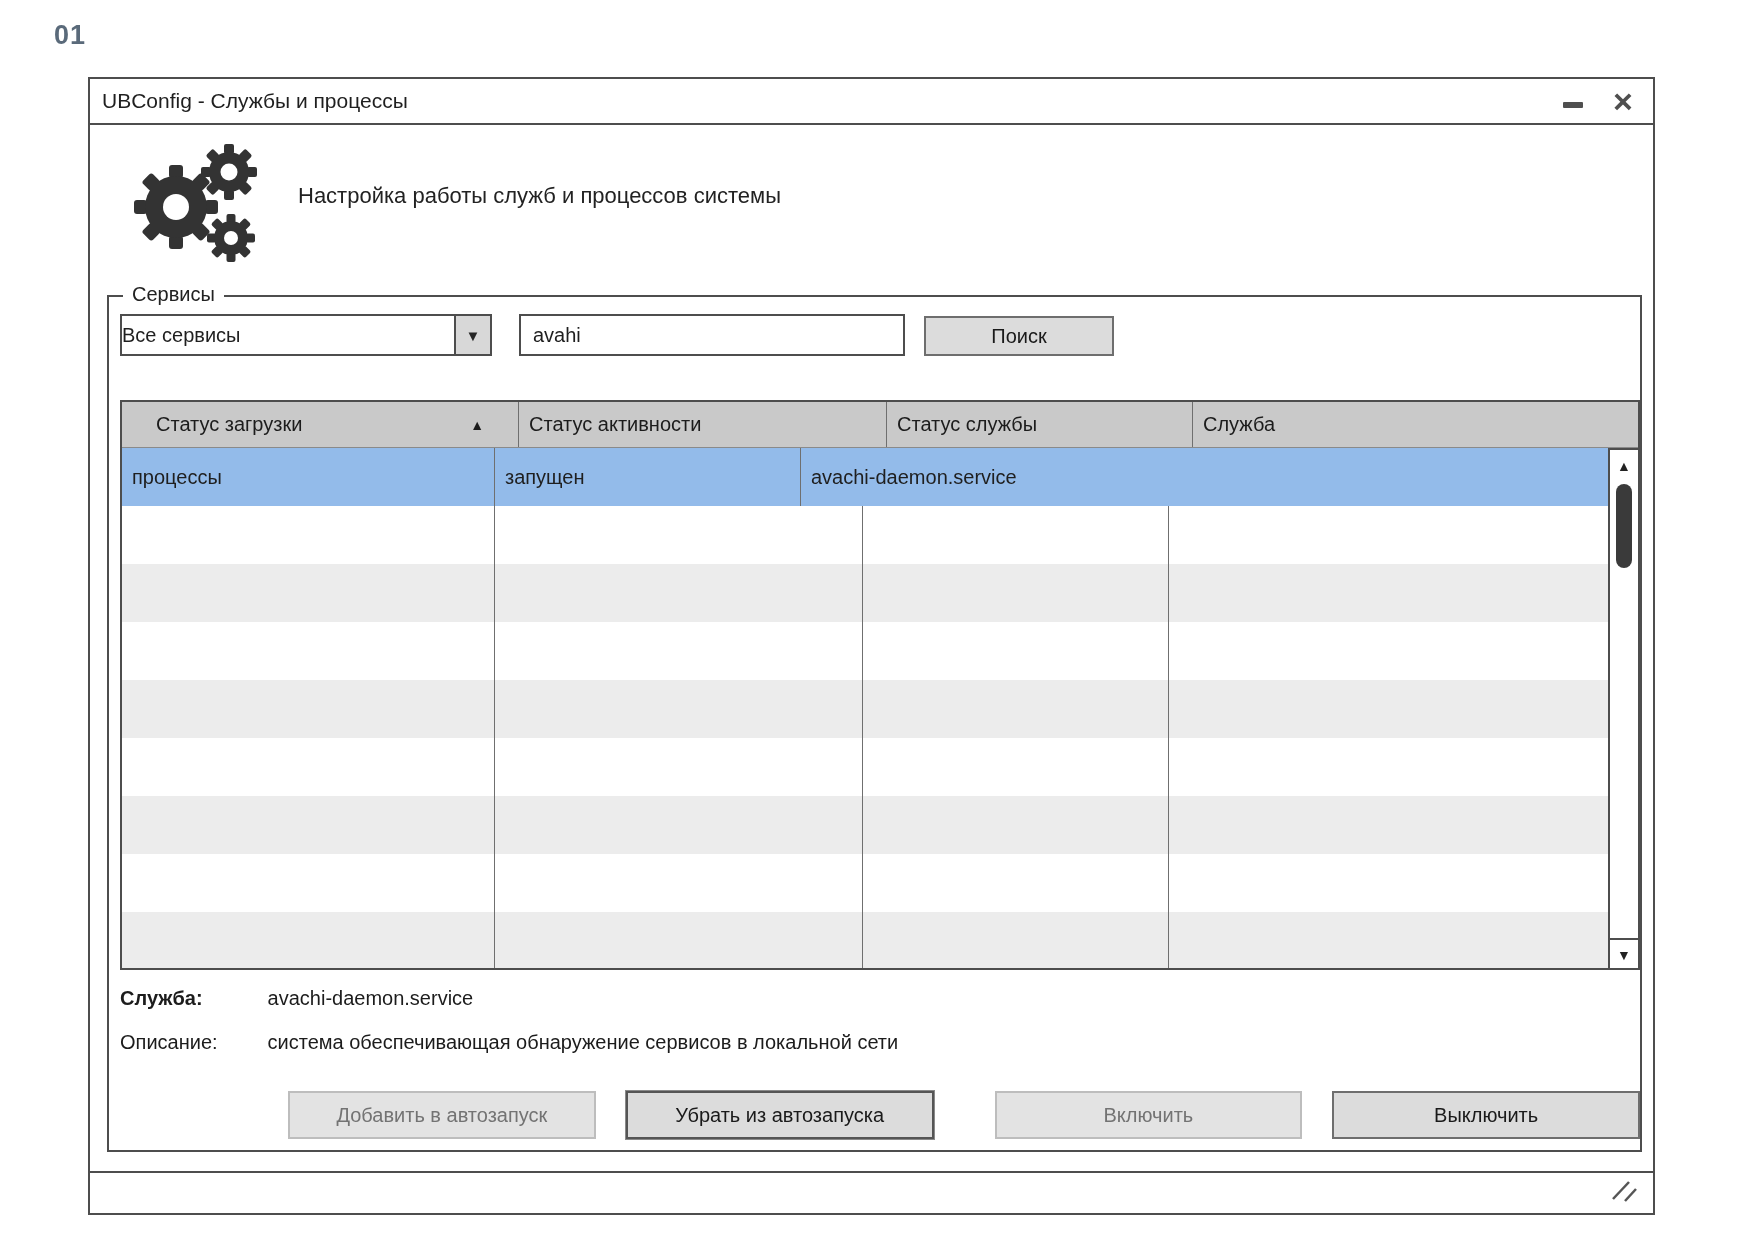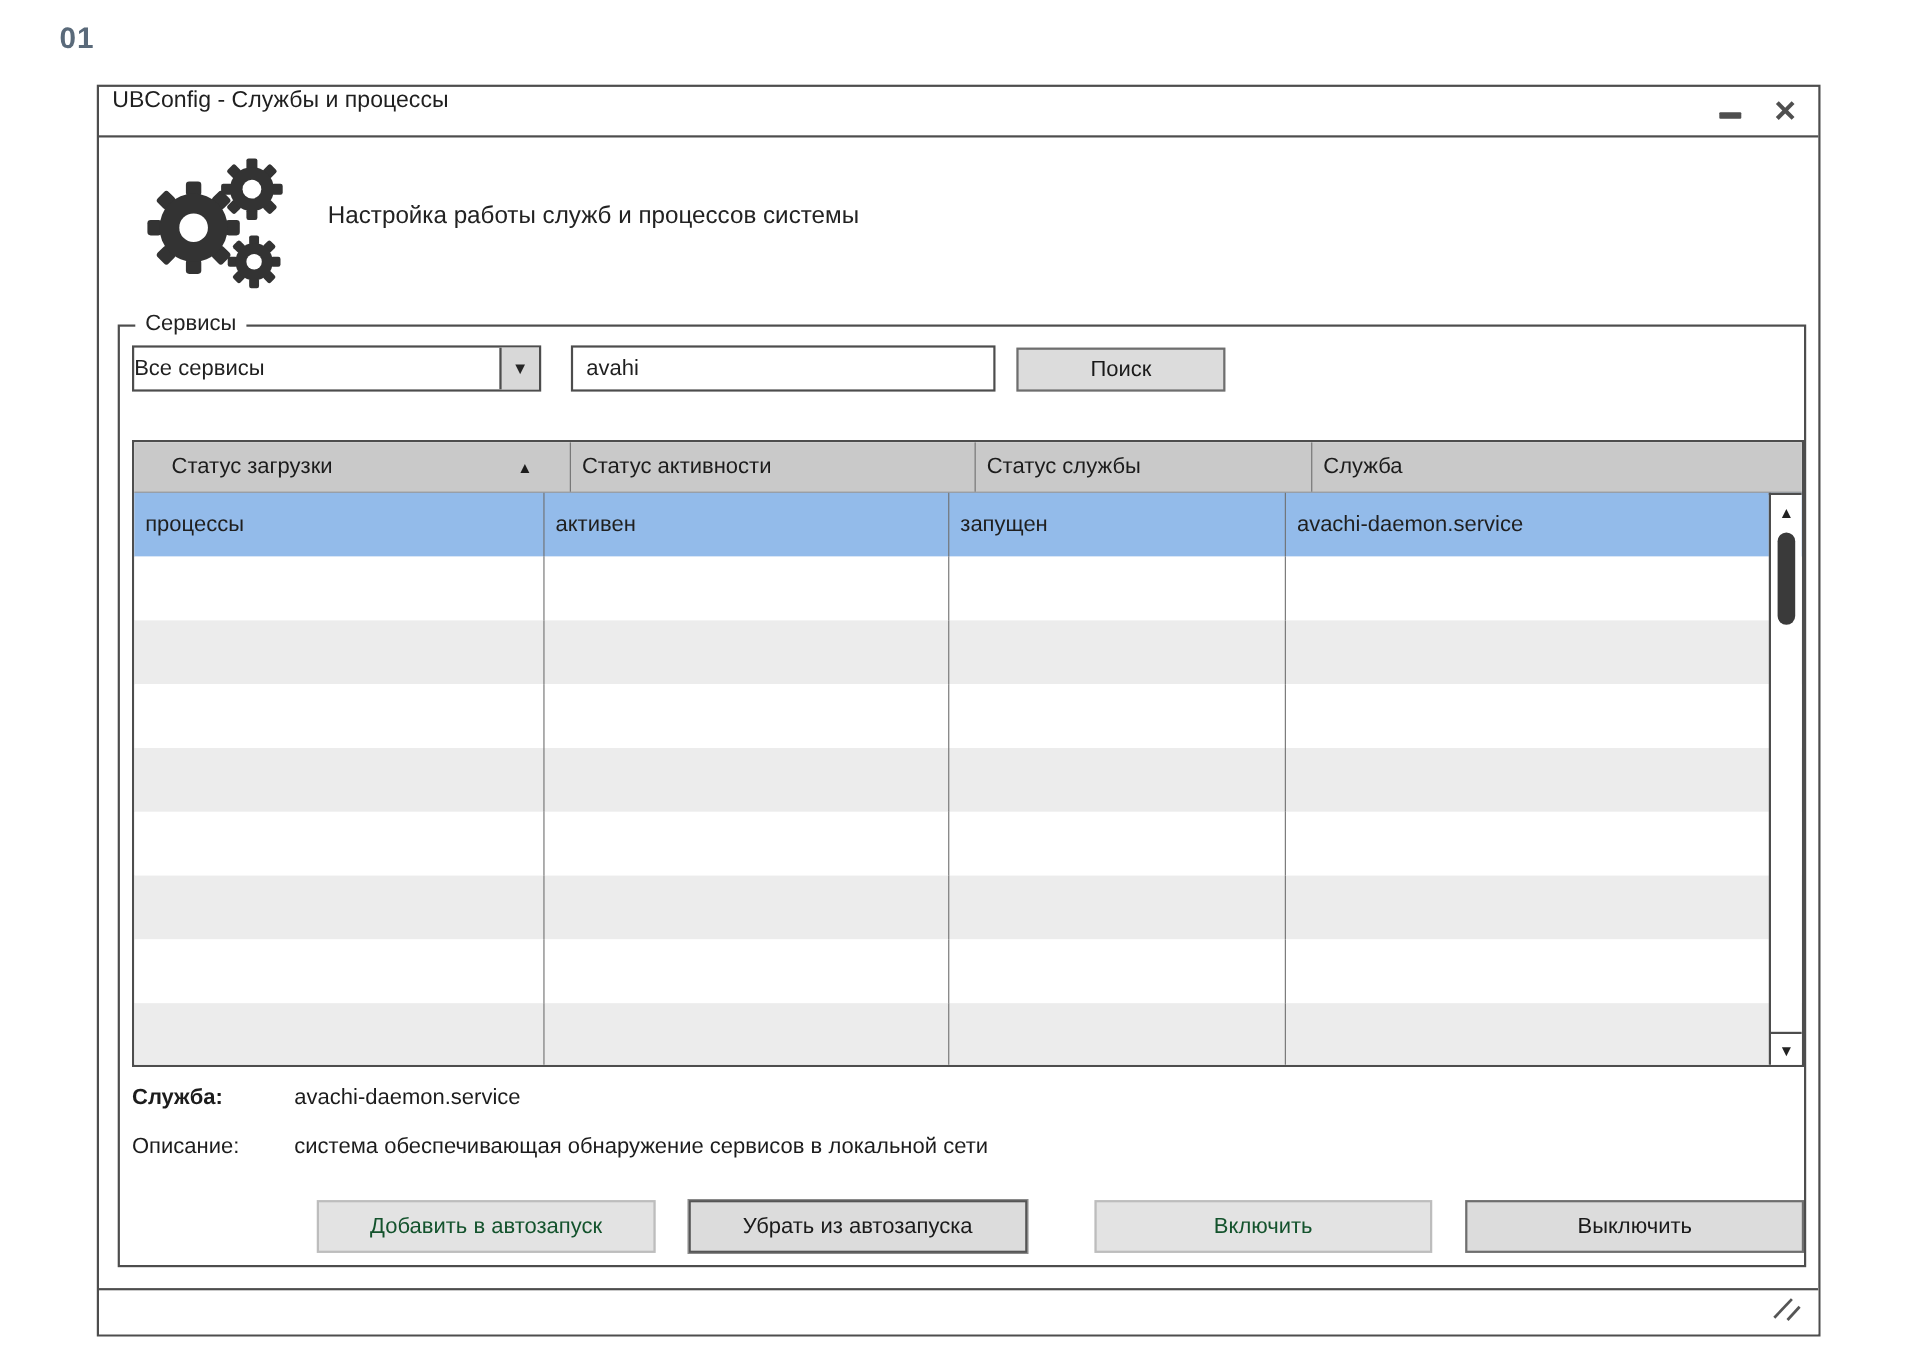--- a/index.html
+++ b/index.html
@@ -5,21 +5,21 @@
   * { box-sizing: border-box; margin: 0; padding: 0; }
   html,body { width: 1753px; height: 1240px; background: #fff;
     font-family: "Liberation Sans", "DejaVu Sans", sans-serif; color: #1f1f1f; }
   .figure-label { position: absolute; left: 54px; top: 20px;
     font-size: 27px; font-weight: 700; color: #5a6a7a; letter-spacing: 1px; }
 
   .window { position: absolute; left: 88px; top: 77px; width: 1567px; height: 1138px;
     border: 2px solid #4d4d4d; background: #fff; }
 
   .titlebar { position: relative; height: 46px; border-bottom: 2px solid #4d4d4d;
-    display: flex; align-items: flex-start; }
+    display: flex; align-items: center; }
   .titlebar .title { padding-left: 12px; font-size: 21px; color: #1f1f1f; }
   .tb-btn { position: absolute; top: 0; height: 44px; width: 40px;
     display: flex; align-items: center; justify-content: center; cursor: default; }
   .tb-min { right: 60px; }
   .tb-min .dash { width: 20px; height: 6px; background: #4f4f4f; border-radius: 1px; margin-top: 8px; }
   .tb-close { right: 10px; font-size: 34px; font-weight: 700; color: #4f4f4f; line-height: 1; }
 
   .app-icon { position: absolute; left: 40px; top: 64px; }
   .heading { position: absolute; left: 208px; top: 104px; font-size: 22px; color: #222; }
 
@@ -73,21 +73,21 @@
   .info-value { color: #1c1c1c; }
   .row-service { top: 908px; }
   .row-desc { top: 952px; }
   .info-row .lbl { font-weight: 400; }
 
   
   .actions { position: absolute; left: 167px; top: 1012px; width: 1383px; height: 48px;
     display: flex; gap: 30px; }
   .actions .btn { flex: 1; height: 48px; }
   .btn.primary { border: 2px solid #555; box-shadow: 0 0 0 1px #8a8a8a; }
-  .btn:disabled { background: #e3e3e3; border: 2px solid #bdbdbd; color: #14532d; cursor: default; margin-left: 31px; }
+  .btn:disabled { background: #e3e3e3; border: 2px solid #bdbdbd; color: #737373; cursor: default; margin-left: 31px; }
 
   
   .statusbar { position: absolute; left: 0; bottom: 0; width: 100%; height: 42px;
     border-top: 2px solid #4d4d4d; background: #fff; }
   .resize-grip { position: absolute; right: 10px; bottom: 6px; }
 </style>
 </head>
 <body>
 
 <div class="figure-label">01</div>
@@ -179,21 +179,20 @@
       <div class="hcell c2">
         <span>Статус службы</span>
       </div>
       <div class="hcell c3">
         <span>Служба</span>
       </div>
     </div>
     <div class="tbody">
       <div class="trow selected">
         <div class="tcell c0">процессы</div>
-        <div class="tcell c1">активен</div>
         <div class="tcell c2">запущен</div>
         <div class="tcell c3">avachi-daemon.service</div>
       </div>
     <div class="trow empty">
           <div class="tcell c0"></div>
           <div class="tcell c1"></div>
           <div class="tcell c2"></div>
           <div class="tcell c3"></div>
         </div>
         <div class="trow empty">

